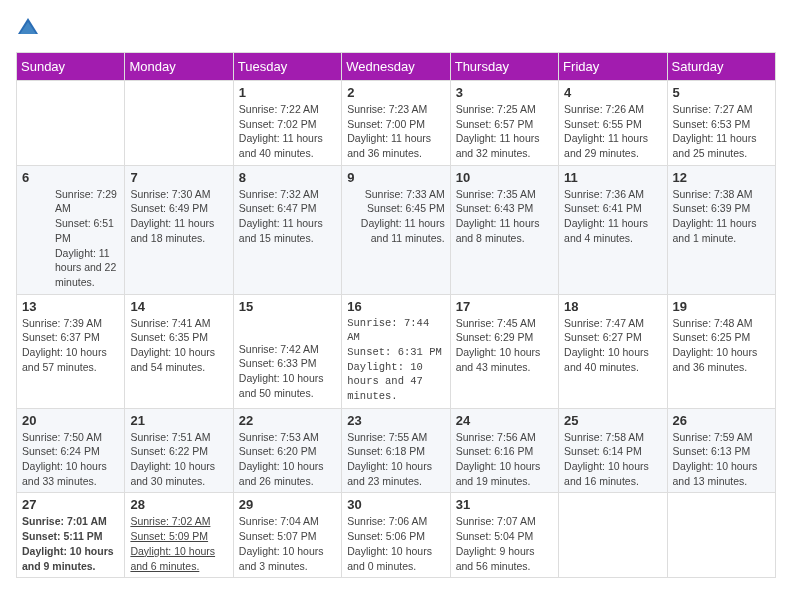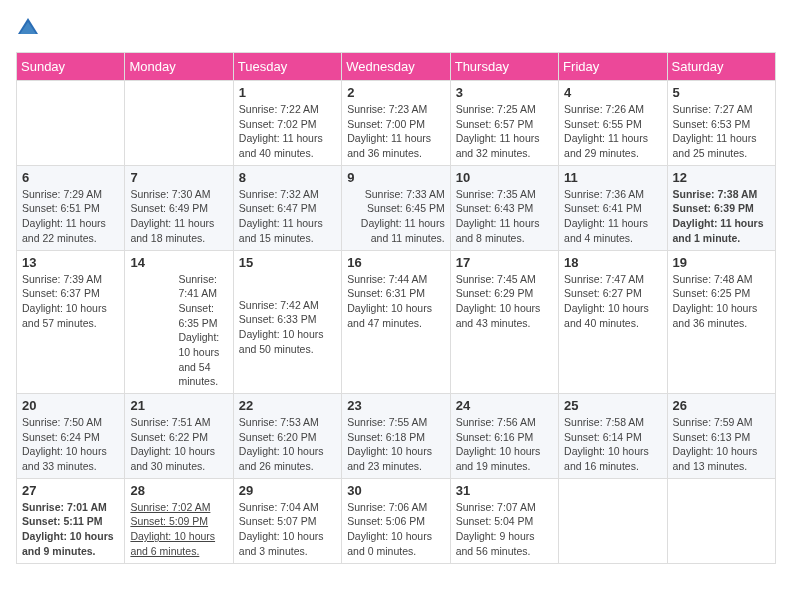--- a/index.html
+++ b/index.html
@@ -49,21 +49,21 @@
     .location-title {
       font-size: 16px;
       color: #555;
     }
     .calendar-table {
       width: 100%;
       border-collapse: collapse;
       font-size: 11px;
     }
     .calendar-table th {
-      background: #ec4899;
+      background: #a21caf;
       color: #fff;
       padding: 6px 4px;
       text-align: left;
       font-size: 13px;
       font-weight: normal;
       border: 1px solid #ddd;
     }
     .calendar-table td {
       vertical-align: top;
       padding: 4px 5px;
@@ -158,21 +158,21 @@
         <td>
           <span class="day-number">5</span>
           <div class="day-info" style="white-space: pre-line;">Sunrise: 7:27 AM
 Sunset: 6:53 PM
 Daylight: 11 hours and 25 minutes.</div>
         </td>
       </tr>
       <tr>
         <td>
           <span class="day-number">6</span>
-          <div class="day-info" style="white-space: pre-line;">Sunrise: 7:29 AM
+          <div class="day-info" style="white-space: pre-line; margin-left: 33px;">Sunrise: 7:29 AM
 Sunset: 6:51 PM
 Daylight: 11 hours and 22 minutes.</div>
         </td>
         <td>
           <span class="day-number">7</span>
           <div class="day-info" style="white-space: pre-line;">Sunrise: 7:30 AM
 Sunset: 6:49 PM
 Daylight: 11 hours and 18 minutes.</div>
         </td>
         <td>
@@ -194,47 +194,47 @@
 Daylight: 11 hours and 8 minutes.</div>
         </td>
         <td>
           <span class="day-number">11</span>
           <div class="day-info" style="white-space: pre-line;">Sunrise: 7:36 AM
 Sunset: 6:41 PM
 Daylight: 11 hours and 4 minutes.</div>
         </td>
         <td>
           <span class="day-number">12</span>
-          <div class="day-info" style="white-space: pre-line; font-weight: bold;">Sunrise: 7:38 AM
+          <div class="day-info" style="white-space: pre-line;">Sunrise: 7:38 AM
 Sunset: 6:39 PM
 Daylight: 11 hours and 1 minute.</div>
         </td>
       </tr>
       <tr>
         <td>
           <span class="day-number">13</span>
           <div class="day-info" style="white-space: pre-line;">Sunrise: 7:39 AM
 Sunset: 6:37 PM
 Daylight: 10 hours and 57 minutes.</div>
         </td>
         <td>
           <span class="day-number">14</span>
-          <div class="day-info" style="white-space: pre-line; margin-left: 48px;">Sunrise: 7:41 AM
+          <div class="day-info" style="white-space: pre-line;">Sunrise: 7:41 AM
 Sunset: 6:35 PM
 Daylight: 10 hours and 54 minutes.</div>
         </td>
         <td>
           <span class="day-number">15</span>
           <div class="day-info" style="white-space: pre-line; margin-top: 28px;">Sunrise: 7:42 AM
 Sunset: 6:33 PM
 Daylight: 10 hours and 50 minutes.</div>
         </td>
         <td>
           <span class="day-number">16</span>
-          <div class="day-info" style="white-space: pre-line;">Sunrise: 7:44 AM
+          <div class="day-info" style="white-space: pre-line; font-family: Liberation Mono, monospace;">Sunrise: 7:44 AM
 Sunset: 6:31 PM
 Daylight: 10 hours and 47 minutes.</div>
         </td>
         <td>
           <span class="day-number">17</span>
           <div class="day-info" style="white-space: pre-line;">Sunrise: 7:45 AM
 Sunset: 6:29 PM
 Daylight: 10 hours and 43 minutes.</div>
         </td>
         <td>

